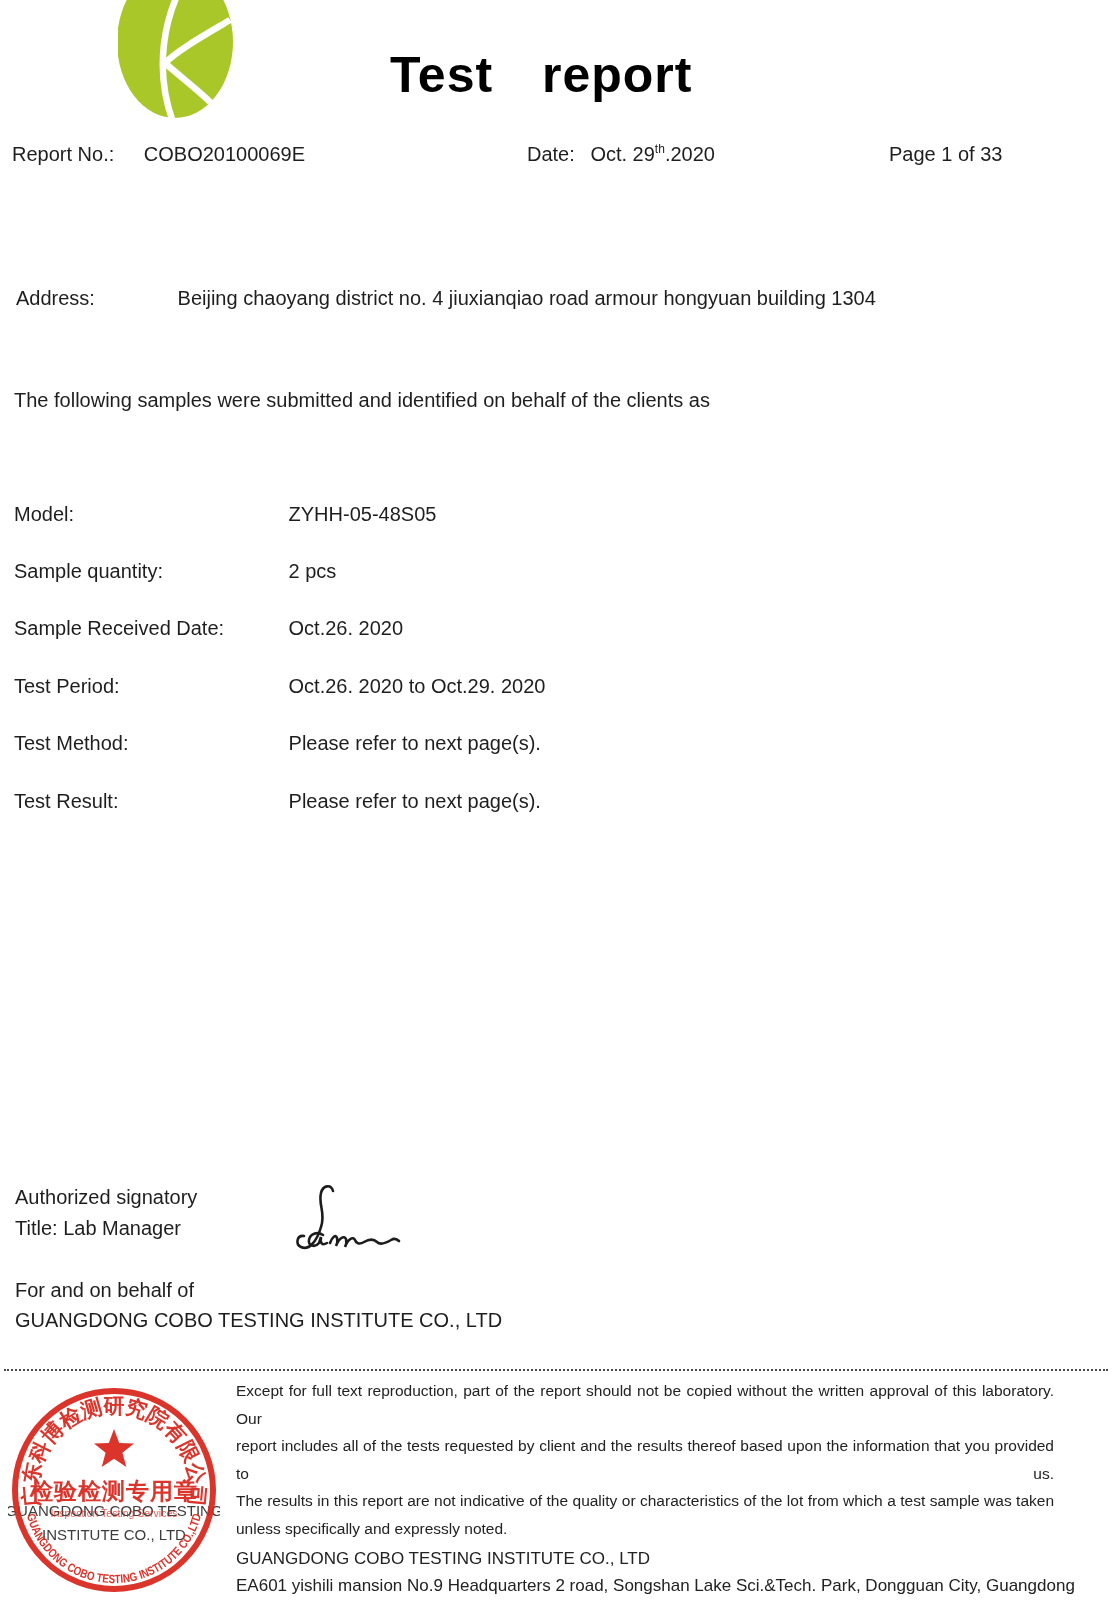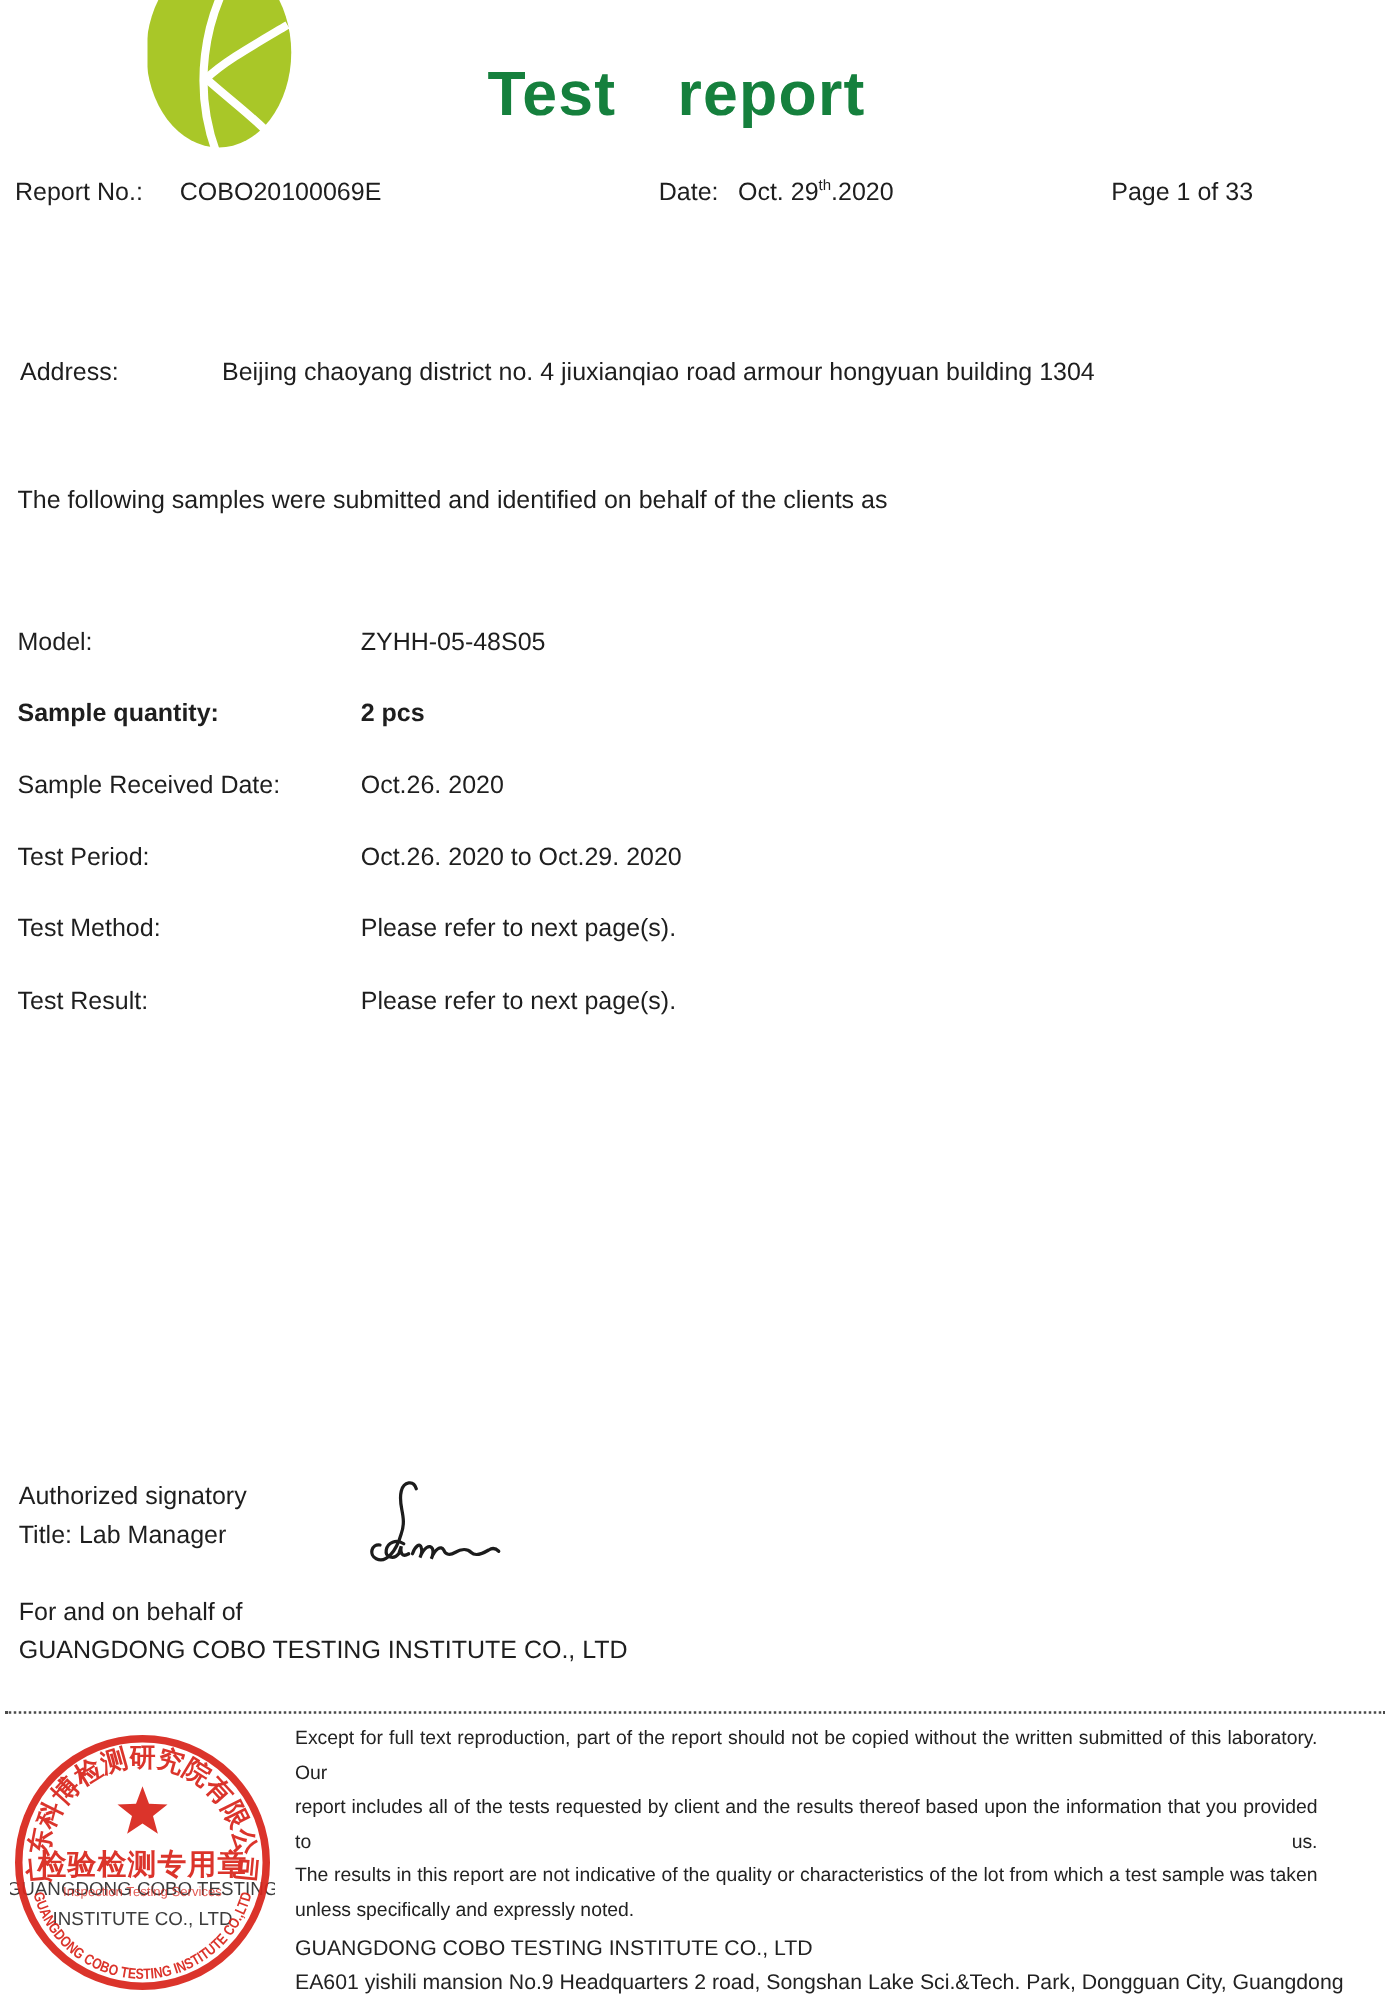--- a/index.html
+++ b/index.html
@@ -12,21 +12,21 @@
     color:#1e1e1e;
     overflow:hidden;
   }
   .abs { position:absolute; }
   .body-text { font-size:20px; line-height:1.2; white-space:nowrap; }
   .lbl { display:inline-block; vertical-align:top; }
   .lbl-narrow { width:156px; }
   .lbl-wide { width:269px; }
   .report-title {
     font-size:50px; font-weight:bold; letter-spacing:1px;
-    word-spacing:34px; color:#15803d; white-space:nowrap;
+    word-spacing:34px; color:#000000; white-space:nowrap;
   }
   sup.th { font-size:12px; vertical-align:super; line-height:0; }
   .divider-dotted {
     border-top:2px dotted #4a4a4a; height:0; width:1104px;
   }
   .footer-right { width:818px; color:#222222; }
   .disc { font-size:15.5px; line-height:27.6px; white-space:nowrap; }
   .disc.just { white-space:normal; text-align:justify; text-align-last:justify; }
   .finfo { font-size:17px; line-height:27.8px; white-space:nowrap; }
   svg text { font-family:"Liberation Sans","DejaVu Sans",sans-serif; }
@@ -60,21 +60,21 @@
     <span class="lbl lbl-narrow">Address:</span>
     <span>Beijing chaoyang district no. 4 jiuxianqiao road armour hongyuan building 1304</span>
   </div>
 
   <div class="abs body-text" style="left:14px; top:388px;">The following samples were submitted and identified on behalf of the clients as</div>
 
   <div class="abs body-text" style="left:14px; top:502px;">
     <span class="lbl lbl-wide">Model:</span>
     <span>ZYHH-05-48S05</span>
   </div>
-  <div class="abs body-text" style="left:14px; top:559px;font-weight:bold;">
+  <div class="abs body-text" style="left:14px; top:559px;">
     <span class="lbl lbl-wide">Sample quantity:</span>
     <span>2 pcs</span>
   </div>
   <div class="abs body-text" style="left:14px; top:616px;">
     <span class="lbl lbl-wide">Sample Received Date:</span>
     <span>Oct.26. 2020</span>
   </div>
   <div class="abs body-text" style="left:14px; top:674px;">
     <span class="lbl lbl-wide">Test Period:</span>
     <span>Oct.26. 2020 to Oct.29. 2020</span>
@@ -119,21 +119,21 @@
       <polygon points="106,45 111.2,58.9 126,59.5 114.4,68.7 118.3,83 106,74.8 93.7,83 97.6,68.7 86,59.5 100.8,58.9" fill="#d9251c"></polygon>
       <text x="106" y="115" font-size="23" font-weight="bold" fill="#d9251c" text-anchor="middle" letter-spacing="1">检验检测专用章</text>
       <text x="106" y="133" font-size="10.5" fill="#d9251c" text-anchor="middle" opacity="0.8">Inspection Testing Services</text>
       <text font-size="12" font-weight="bold" fill="#d9251c">
         <textPath href="#arcBottom" startOffset="50%" text-anchor="middle" textLength="238" lengthAdjust="spacingAndGlyphs">GUANGDONG COBO TESTING INSTITUTE CO.,LTD</textPath>
       </text>
     </g>
   </svg>
 
   <div class="abs footer-right" style="left:236px; top:1377px;">
-    <div class="disc just">Except for full text reproduction, part of the report should not be copied without the written submitted of this laboratory. Our</div>
+    <div class="disc just">Except for full text reproduction, part of the report should not be copied without the written approval of this laboratory. Our</div>
     <div class="disc just">report includes all of the tests requested by client and the results thereof based upon the information that you provided to us.</div>
     <div class="disc just">The results in this report are not indicative of the quality or characteristics of the lot from which a test sample was taken</div>
     <div class="disc">unless specifically and expressly noted.</div>
     <div class="finfo" style="margin-top:2px;">GUANGDONG COBO TESTING INSTITUTE CO., LTD</div>
     <div class="finfo">EA601 yishili mansion No.9 Headquarters 2 road, Songshan Lake Sci.&amp;Tech. Park, Dongguan City, Guangdong</div>
 
   </div>
 
 </div>
 

